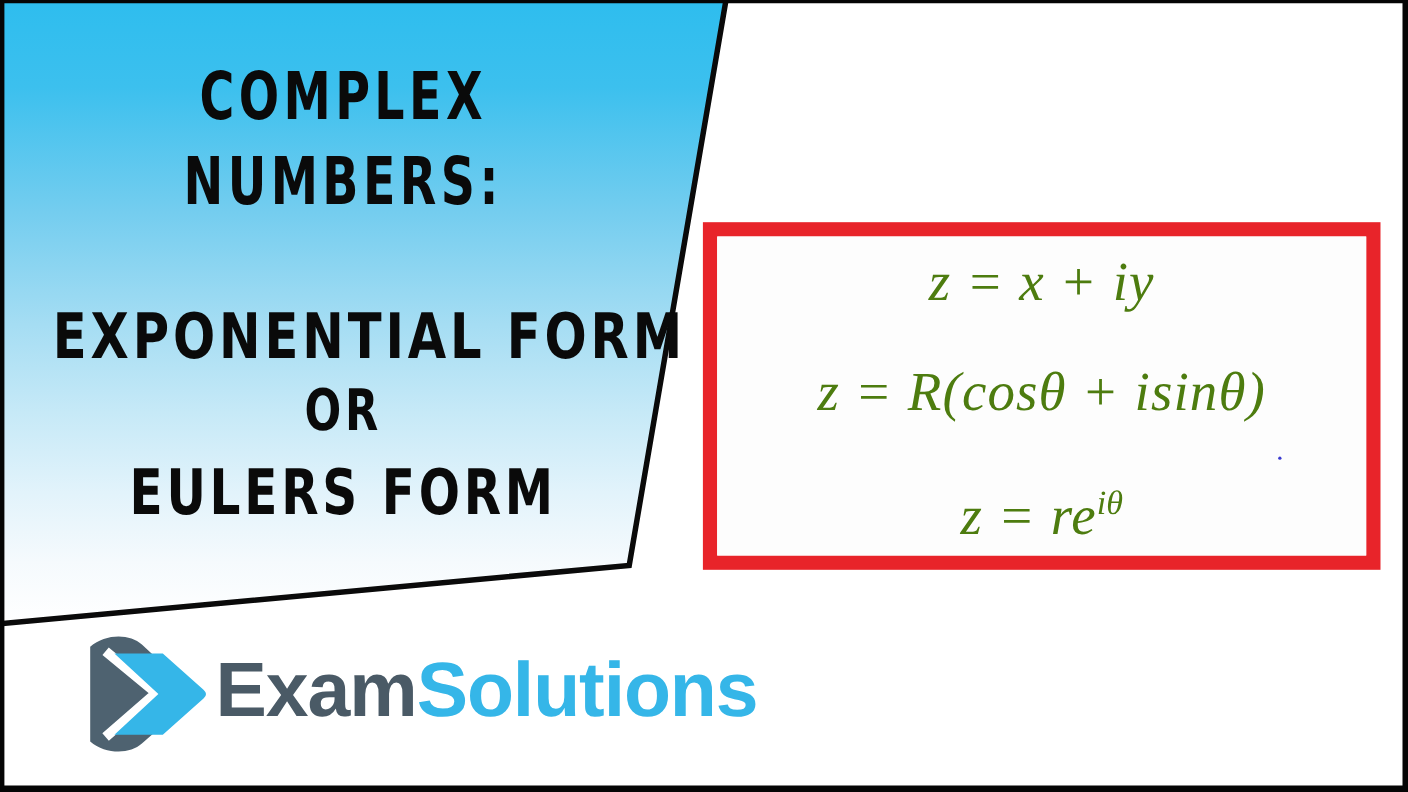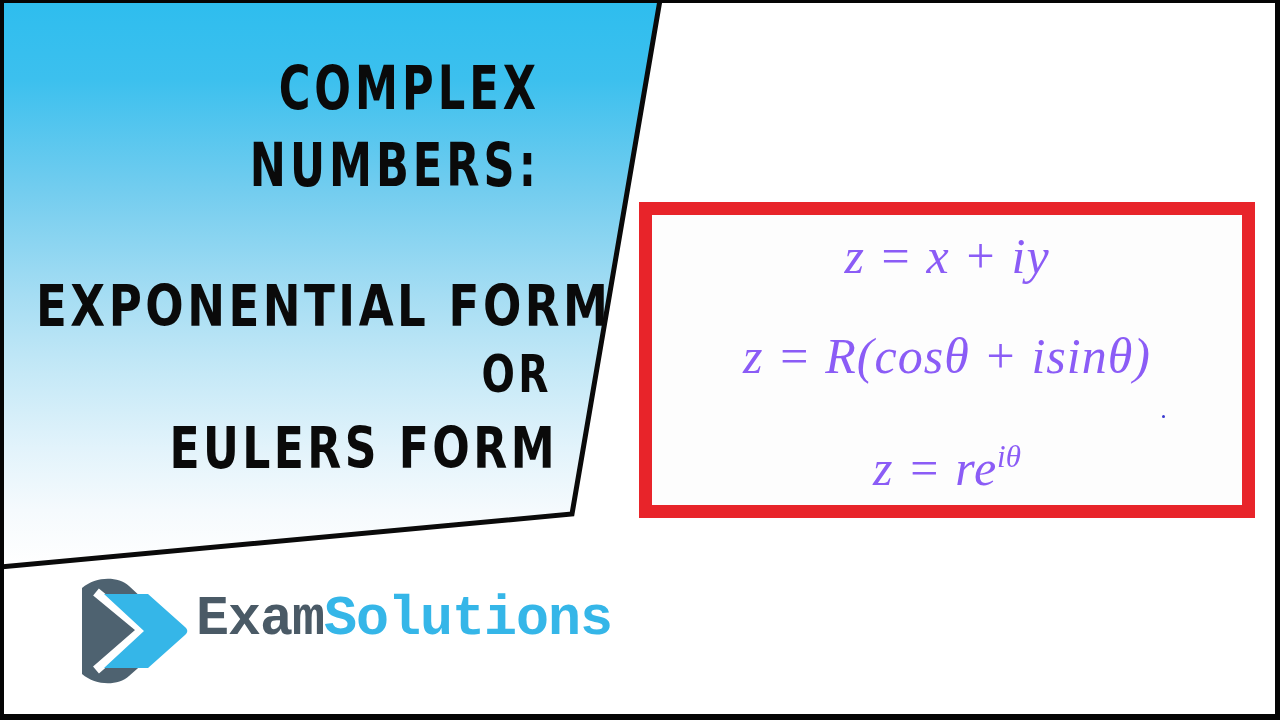--- a/index.html
+++ b/index.html
@@ -46,26 +46,26 @@
     z-index: 5;
   }
   .title-panel svg {
     display: block;
     width: 672px;
     height: 575px;
   }
 
   .title-text-wrap {
     position: absolute;
-    left: 0;
+    left: 12px;
     top: 0;
     width: 600px;
     height: 520px;
     z-index: 8;
-    text-align: right;
+    text-align: center;
     color: #000000;
   }
 
   .t-line {
     font-family: "Liberation Sans Narrow", "DejaVu Sans Condensed", "Liberation Sans", sans-serif;
     font-weight: 700;
     color: #0a0a0a;
     line-height: 1.0;
     white-space: nowrap;
     transform-origin: center center;
@@ -134,21 +134,21 @@
     width: 100%;
     height: 100%;
     background: #fdfdfd;
   }
   .formula {
     position: absolute;
     width: 100%;
     text-align: center;
     font-family: "Liberation Serif", "DejaVu Serif", serif;
     font-style: italic;
-    color: #8b5cf6;
+    color: #4d7c0f;
     white-space: nowrap;
   }
   .f1 {
     top: 12px;
     font-size: 50px;
     letter-spacing: 1px;
   }
   .f2 {
     top: 112px;
     font-size: 50px;
@@ -190,23 +190,23 @@
     top: 2px;
     width: 115px;
     height: 112px;
   }
   .logo-mark svg { display: block; }
 
   .logo-word {
     position: absolute;
     left: 122px;
     top: 20px;
-    font-family: Liberation Mono, monospace;
+    font-family: Liberation Sans, sans-serif;
     font-weight: 700;
-    font-size: 55px;
+    font-size: 70px;
     line-height: 1;
     letter-spacing: -1px;
     white-space: nowrap;
   }
   .logo-exam { color: #4a5a66; }
   .logo-solutions { color: #35b6e8; }
 
   .logo-tagline {
     position: absolute;
     left: 128px;

